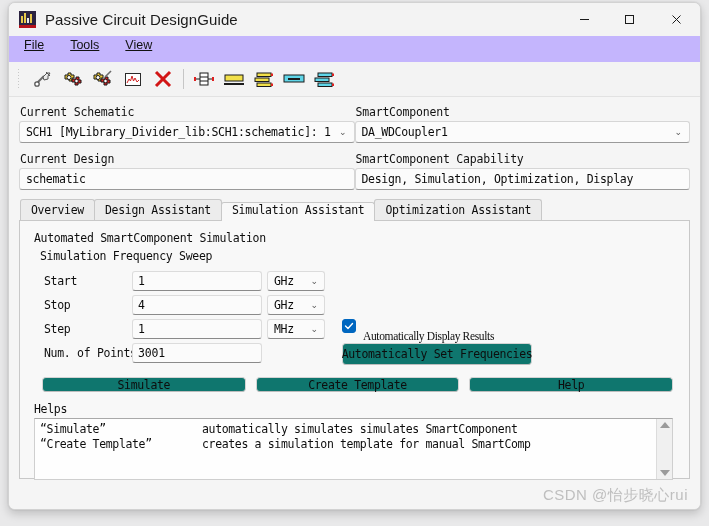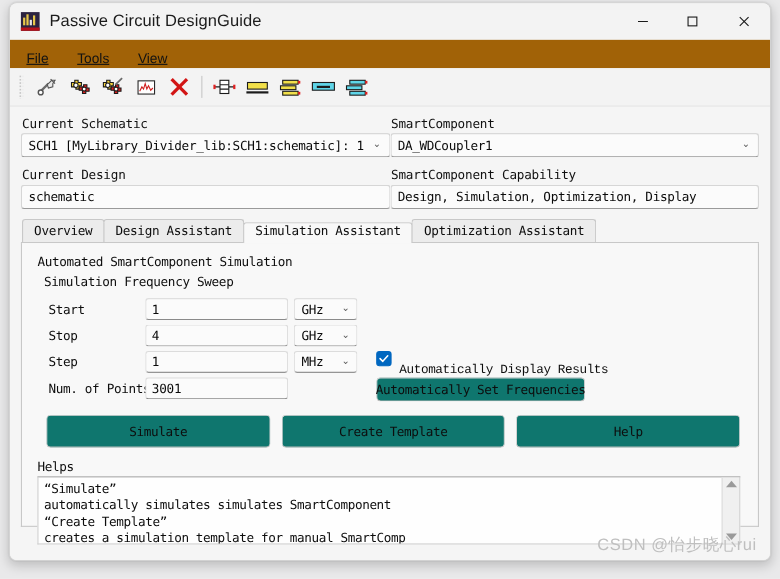--- a/index.html
+++ b/index.html
@@ -73,23 +73,23 @@
     font-family: "DejaVu Sans", sans-serif;
     user-select: none;
   }
   .win-btn.close-b { width: 48px; }
   .win-btn svg { display:block; }
 
   
   .menubar {
     height: 26px;
     display: flex;
-    align-items: flex-end;
+    align-items: flex-start;
     padding-left: 13px;
-    background: #a16207;
+    background: #c4b5fd;
     font-size: 12.5px;
     color: #121212;
   }
   .menu-item {
     padding: 2px 11px 2px 2px;
     margin-right: 13px;
     white-space: nowrap;
   }
   .menu-item u { text-decoration: underline; }
 
@@ -295,21 +295,21 @@
     border-radius: 3px;
     background: #0067c0;
     border: 1px solid #0067c0;
     display: flex; align-items: center; justify-content: center;
     box-sizing: border-box;
     flex: none;
   }
   .chkbox svg { display:block; }
   .chklabel {
     margin-left: 7px;
-    font-family: Liberation Mono, monospace;
+    font-family: Liberation Serif, serif;
     font-size: 11.5px;
     color: #0d0d0d;
     letter-spacing: -0.35px;
     white-space: nowrap;
     margin-top: 20px;
   }
   .btn {
     height: 22px;
     background: #0f766e;
     border: 1px solid #d3d3d3;
@@ -331,21 +331,21 @@
     width: 190px;
     height: 22px;
   }
 
   .action-row {
     display: flex;
     gap: 10px;
     margin-top: 13px;
     padding: 0 4px 0 10px;
   }
-  .action-row .btn { flex: 1 1 0; height: 30px; text-align: right; }
+  .action-row .btn { flex: 1 1 0; height: 15px; text-align: right; }
 
   .helps-wrap { margin-top: 10px; padding: 0 4px 0 2px; }
   .helps-label {
     font-family: "DejaVu Sans Mono", monospace;
     font-size: 11.5px;
     color: #0d0d0d;
     letter-spacing: -0.3px;
     margin-bottom: 2px;
   }
   .helps-box {
@@ -364,21 +364,20 @@
     white-space: nowrap;
   }
   .hline {
     display: flex;
     font-family: "DejaVu Sans Mono", monospace;
     font-size: 11.5px;
     color: #0d0d0d;
     letter-spacing: -0.35px;
     line-height: 15px;
     white-space: nowrap;
-    flex-direction: column;
   }
   .hline .hkey { width: 162px; flex: none; }
   .hline .hdesc { flex: 1; overflow: hidden; }
   .vscroll {
     width: 16px;
     flex: none;
     background: #f0f0f0;
     border-left: 1px solid #dcdcdc;
     display: flex;
     flex-direction: column;

